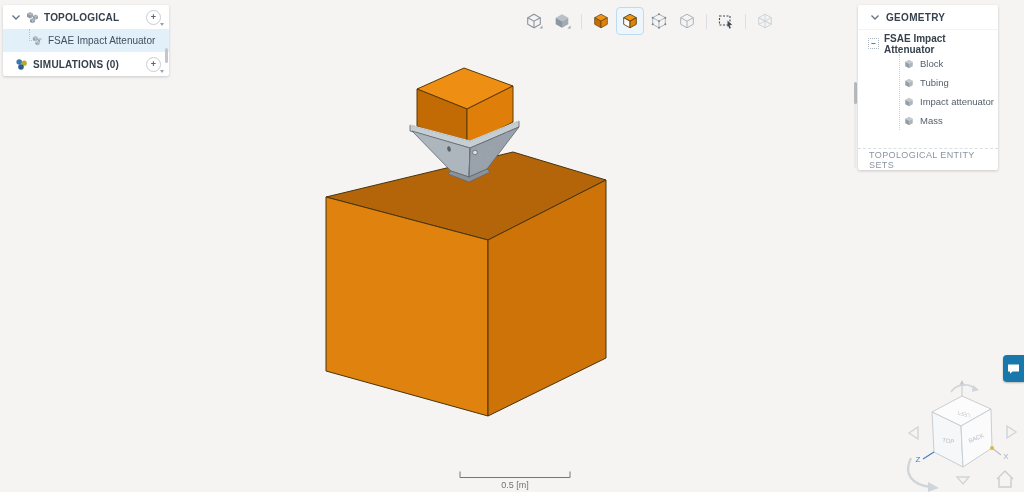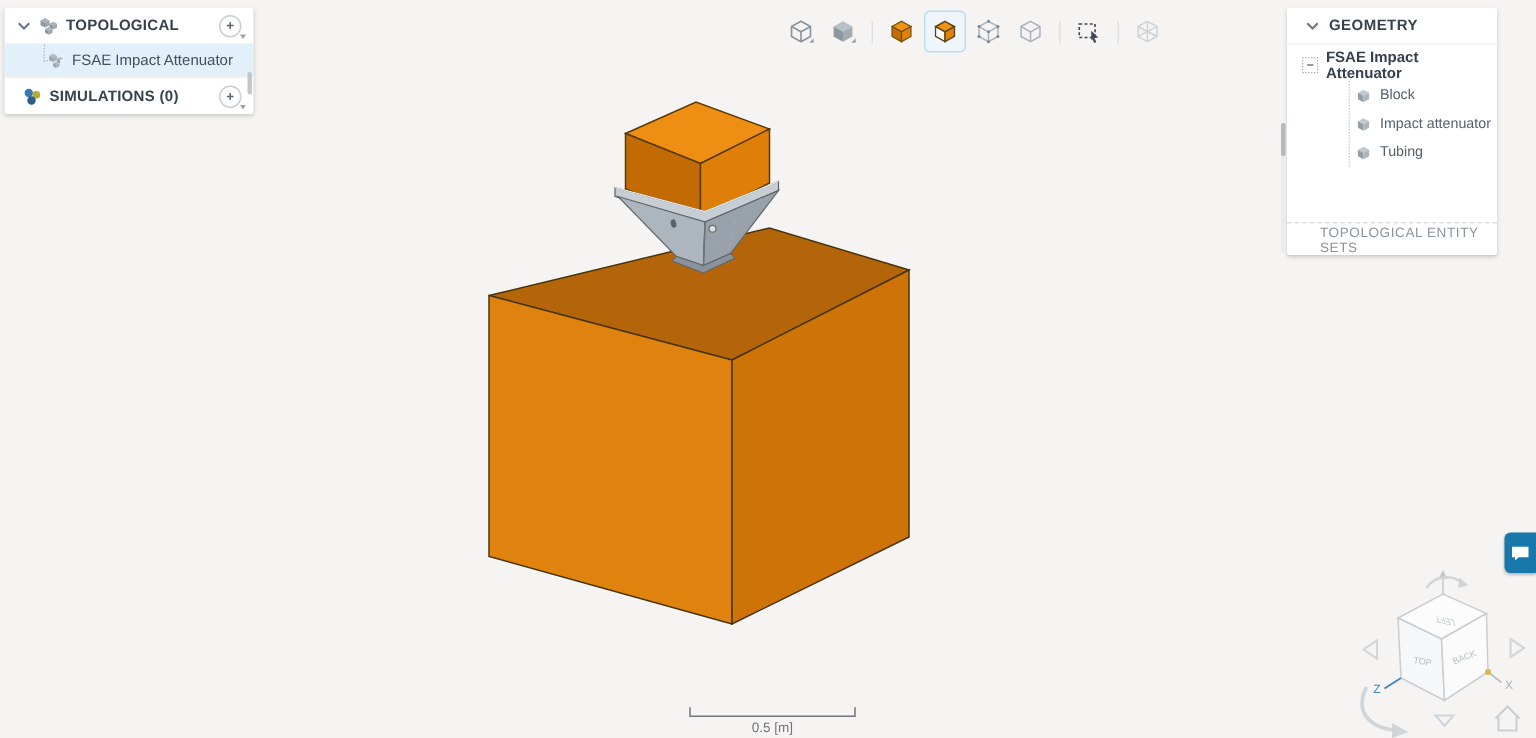--- a/index.html
+++ b/index.html
@@ -38,21 +38,21 @@
   .rp-header{display:flex;align-items:center;height:24px;padding-left:12px;font-size:10px;font-weight:bold;
              letter-spacing:.3px;color:#36414d;border-bottom:1px solid #f3f3f3;}
   .rp-root{display:flex;align-items:center;height:21px;margin-top:3px;padding-left:10px;
            font-size:10px;font-weight:bold;color:#36414d;}
   .expander{width:9px;height:9px;border:1px dotted #aab3bb;border-radius:1px;display:flex;align-items:center;
             justify-content:center;font-size:8px;line-height:8px;color:#5a6570;margin-right:5px;background:#fff;}
   .tree-children{margin-left:41px;border-left:1px dotted #ccd2d7;}
   .tree-row{display:flex;align-items:center;height:19px;padding-left:4px;font-size:9.5px;color:#55606b;}
   .tree-row .cube{margin-right:6px;}
   .rp-footer{position:absolute;left:0;right:0;bottom:0;height:21px;border-top:1px dashed #dcdfe2;
-             display:flex;align-items:center;padding-left:22px;font-size:9px;letter-spacing:.4px;color:#8a94a0;}
+             display:flex;align-items:center;padding-left:11px;font-size:9px;letter-spacing:.4px;color:#8a94a0;}
   .rp-scroll-track{position:absolute;left:854px;top:82px;width:2px;height:86px;background:#ebebea;}
   .rp-scroll-handle{position:absolute;left:853.5px;top:82px;width:3px;height:22px;background:#b6babd;border-radius:2px;}
 
   
   .chat-btn{position:absolute;right:0;top:355px;width:21px;height:27px;background:#1878ac;
             border-radius:4px 0 0 4px;display:flex;align-items:center;justify-content:center;cursor:pointer;
             box-shadow:0 1px 2px rgba(0,0,0,.25);}
 
   svg{display:block;}
   .scene{position:absolute;left:0;top:0;}
@@ -299,29 +299,37 @@
           <polygon points="6,5.8 10.5,3.4 10.5,8.6 6,11" fill="#aeb6bd"></polygon>
         </svg>
         <span>Block</span>
       </div>
       <div class="tree-row">
         <svg class="cube" width="10" height="10" viewBox="0 0 12 12">
           <polygon points="6,1 10.5,3.4 6,5.8 1.5,3.4" fill="#c2c9cf"></polygon>
           <polygon points="1.5,3.4 6,5.8 6,11 1.5,8.6" fill="#949ea6"></polygon>
           <polygon points="6,5.8 10.5,3.4 10.5,8.6 6,11" fill="#aeb6bd"></polygon>
         </svg>
-        <span>Impact attenuator</span>
+        <span>Tubing</span>
       </div>
       <div class="tree-row">
         <svg class="cube" width="10" height="10" viewBox="0 0 12 12">
           <polygon points="6,1 10.5,3.4 6,5.8 1.5,3.4" fill="#c2c9cf"></polygon>
           <polygon points="1.5,3.4 6,5.8 6,11 1.5,8.6" fill="#949ea6"></polygon>
           <polygon points="6,5.8 10.5,3.4 10.5,8.6 6,11" fill="#aeb6bd"></polygon>
         </svg>
-        <span>Tubing</span>
+        <span>Impact attenuator</span>
+      </div>
+      <div class="tree-row">
+        <svg class="cube" width="10" height="10" viewBox="0 0 12 12">
+          <polygon points="6,1 10.5,3.4 6,5.8 1.5,3.4" fill="#c2c9cf"></polygon>
+          <polygon points="1.5,3.4 6,5.8 6,11 1.5,8.6" fill="#949ea6"></polygon>
+          <polygon points="6,5.8 10.5,3.4 10.5,8.6 6,11" fill="#aeb6bd"></polygon>
+        </svg>
+        <span>Mass</span>
       </div>
     </div>
     <div class="rp-footer">
       <span>TOPOLOGICAL ENTITY SETS</span>
     </div>
   </div>
 
   <div class="chat-btn">
     <svg width="13" height="12" viewBox="0 0 13 12">
       <path d="M1,1.5 h11 v7 h-6.5 l-2.5,2.2 v-2.2 h-2 z" fill="#ffffff"></path>

